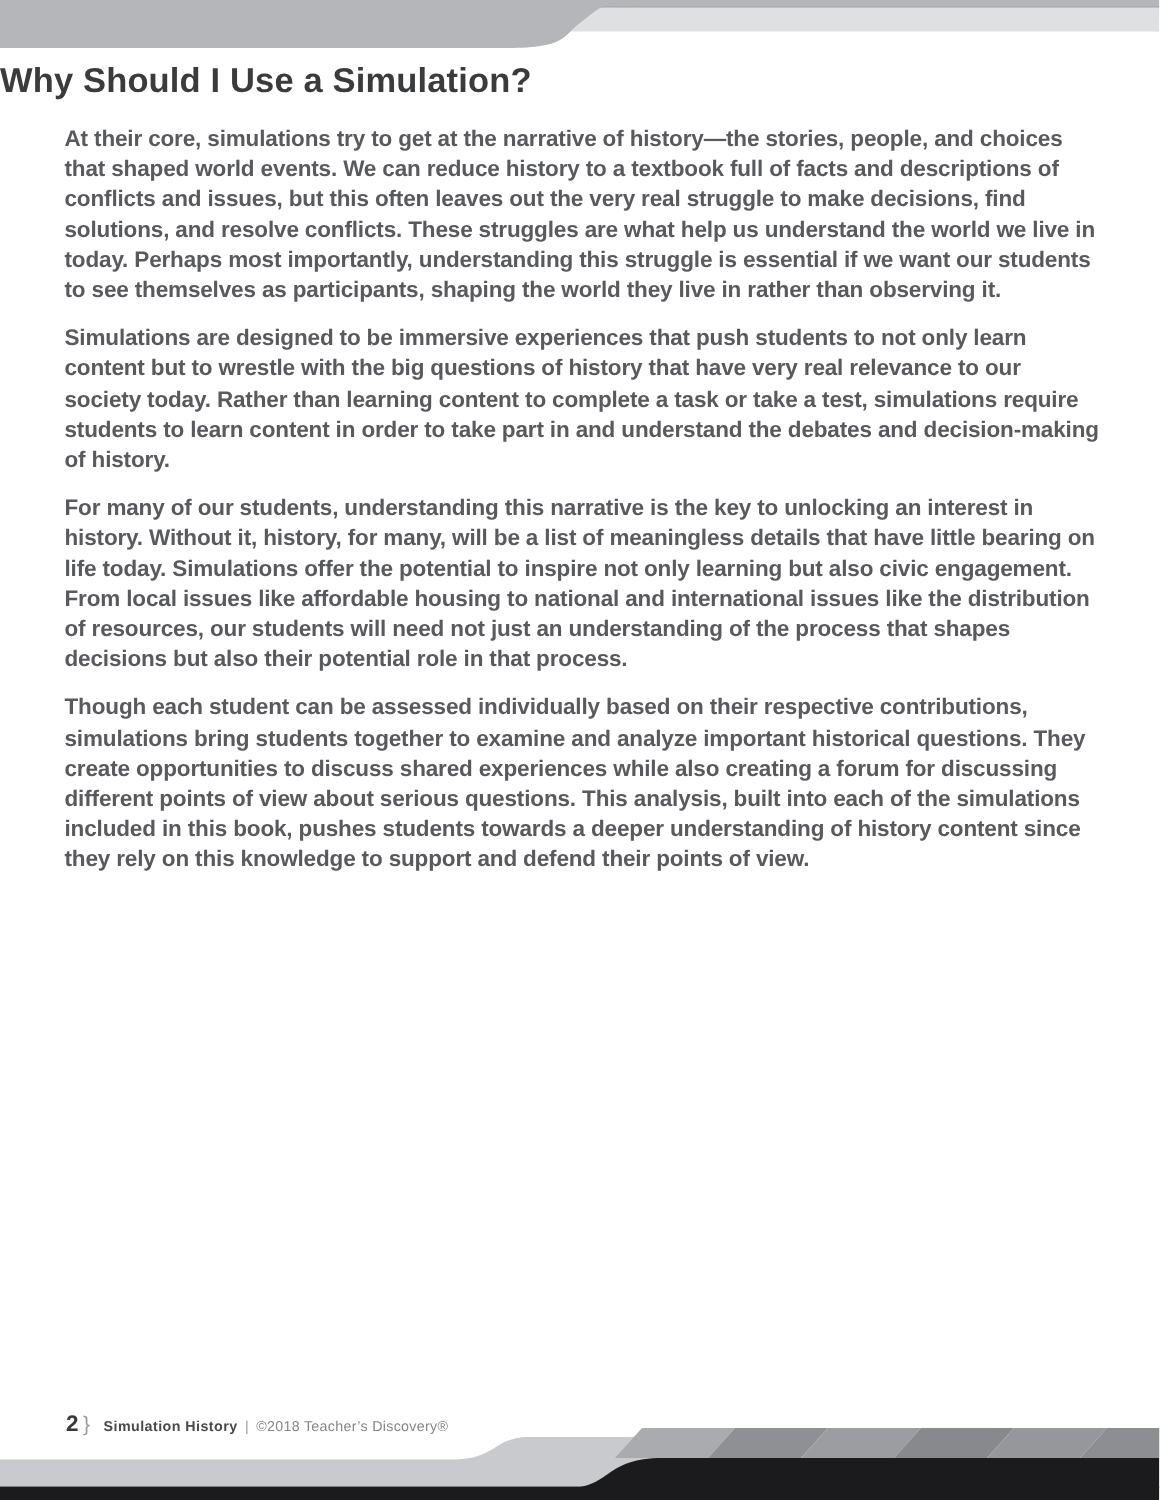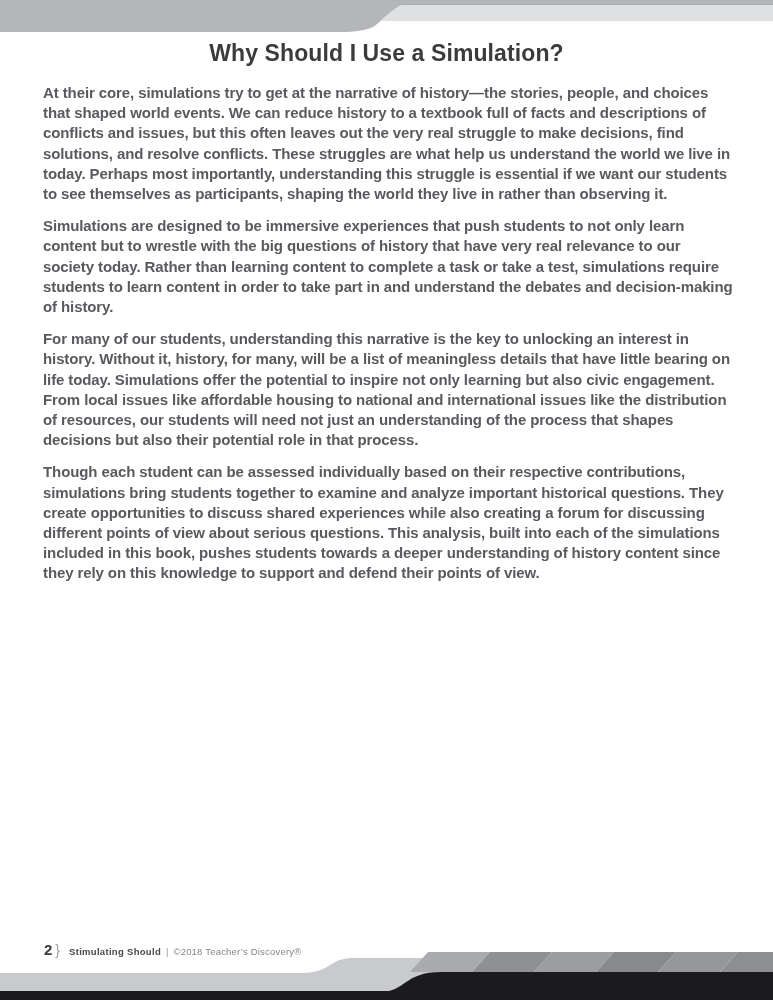--- a/index.html
+++ b/index.html
@@ -8,21 +8,20 @@
     background:#ffffff;
     position:relative;
     overflow:hidden;
     font-family:"Liberation Sans", sans-serif;
   }
   .deco{position:absolute;left:0;display:block;}
   #top-deco{top:0;}
   #bottom-deco{bottom:0;}
   .page-title{
     margin:40px 0 0 0;
-    text-align:center;
     font-size:23px;
     font-weight:700;
     color:#3a3b3d;
     letter-spacing:0.1px;
   }
   .content{
     margin:16px 40px 0 43px;
     width:692px;
     font-weight:bold;
   }
@@ -84,21 +83,21 @@
 <div class="content">
   <p>At their core, simulations try to get at the narrative of history—the stories, people, and choices that shaped world events. We can reduce history to a textbook full of facts and descriptions of conflicts and issues, but this often leaves out the very real struggle to make decisions, find solutions, and resolve conflicts. These struggles are what help us understand the world we live in today. Perhaps most importantly, understanding this struggle is essential if we want our students to see themselves as participants, shaping the world they live in rather than observing it.</p>
   <p>Simulations are designed to be immersive experiences that push students to not only learn content but to wrestle with the big questions of history that have very real relevance to our society today. Rather than learning content to complete a task or take a test, simulations require students to learn content in order to take part in and understand the debates and decision-making of history.</p>
   <p>For many of our students, understanding this narrative is the key to unlocking an interest in history. Without it, history, for many, will be a list of meaningless details that have little bearing on life today. Simulations offer the potential to inspire not only learning but also civic engagement. From local issues like affordable housing to national and international issues like the distribution of resources, our students will need not just an understanding of the process that shapes decisions but also their potential role in that process.</p>
   <p>Though each student can be assessed individually based on their respective contributions, simulations bring students together to examine and analyze important historical questions. They create opportunities to discuss shared experiences while also creating a forum for discussing different points of view about serious questions. This analysis, built into each of the simulations included in this book, pushes students towards a deeper understanding of history content since they rely on this knowledge to support and defend their points of view.</p>
 </div>
 
 <div class="footer">
   <span class="page-num">2</span>
   <span class="brace">}</span>
-  <span class="book-title">Stimulating Should</span>
+  <span class="book-title">Simulation History</span>
   <span class="sep">|</span>
   <span class="copyright">©2018 Teacher’s Discovery®</span>
 </div>
 
 <svg id="bottom-deco" class="deco" width="773" height="50" viewBox="0 0 773 50">
 
   <path d="M0,23 L303,23 C330,23 330,8 352,8 L440,8 L440,41 L0,41 Z" fill="#c9cacd"></path>
 
   <g>
     <polygon points="428,2 490,2 472,22 410,22" fill="#aaabaf"></polygon>

